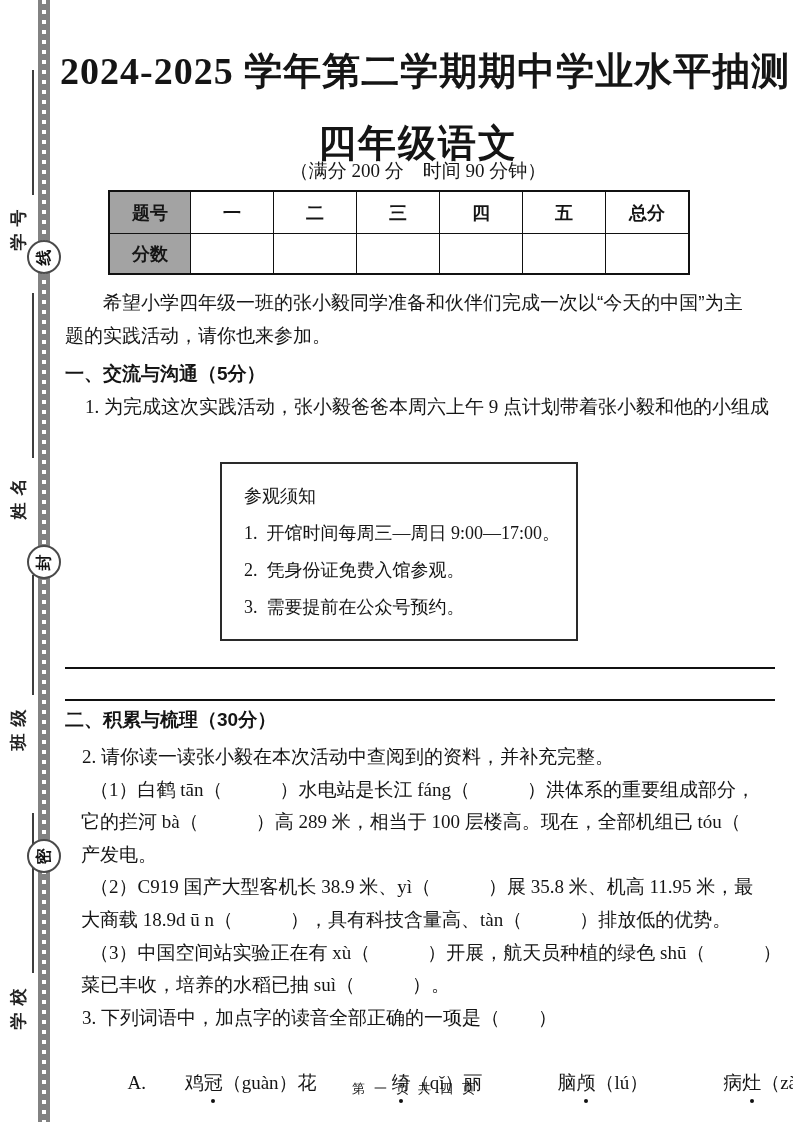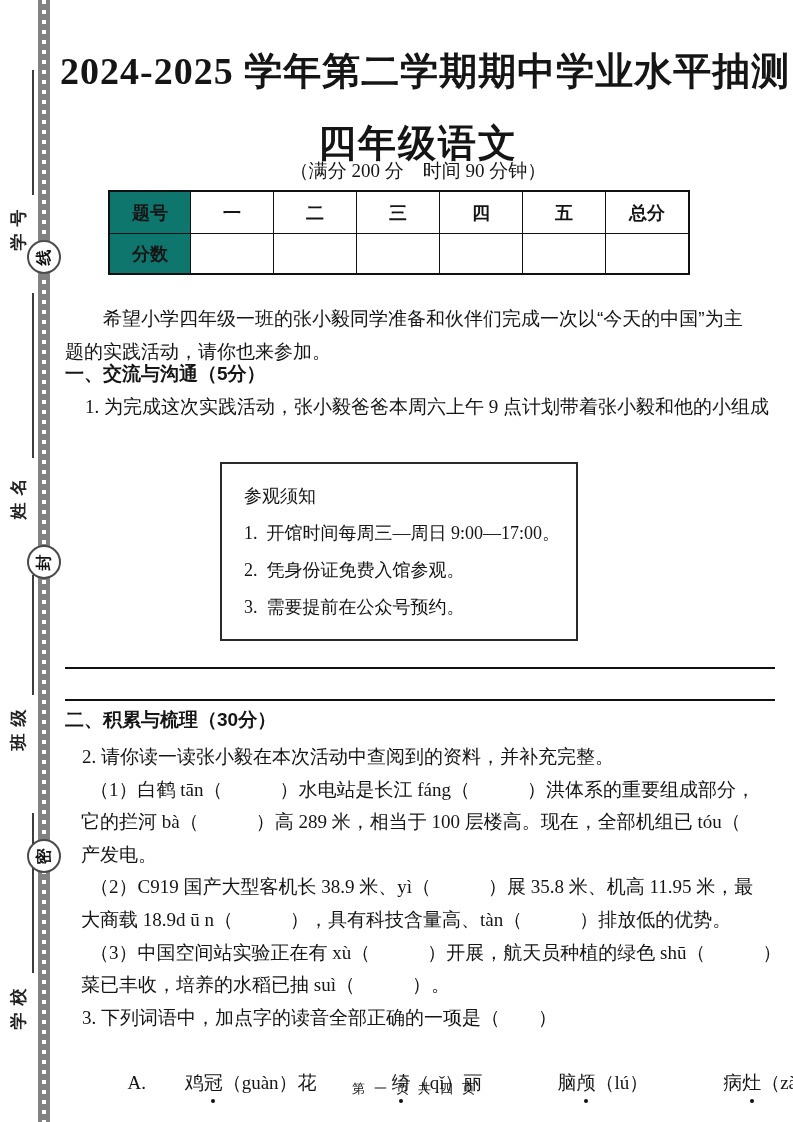--- a/index.html
+++ b/index.html
@@ -40,29 +40,29 @@
          font:700 38px "Liberation Serif", serif;letter-spacing:1px;white-space:pre;}
   .subtitle{position:absolute;left:60px;width:716px;top:104px;text-align:center;
          font:700 38px "Liberation Serif", serif;letter-spacing:2px;white-space:pre;margin-top:14px;}
   .exam-info{position:absolute;left:60px;width:716px;top:158px;text-align:center;
          font:400 19px "Liberation Serif", serif;white-space:pre;}
   
   table.score{position:absolute;left:108px;top:190px;border-collapse:collapse;table-layout:fixed;}
   table.score td{border:1px solid #111;text-align:center;vertical-align:middle;
          font:700 18px "Liberation Sans", sans-serif;padding:0;}
   table.score{border:2px solid #111;}
-  td.hdr{background:#0f766e;width:80px;}
+  td.hdr{background:#a3a3a3;width:80px;}
   td.qcell{width:82px;}
   tr.r1 td{height:41px;}
   tr.r2 td{height:39px;font-family:Liberation Serif, serif;}
   
   .line{white-space:pre;}
   .intro{position:absolute;left:65px;top:286px;width:716px;
          font:400 19px "Liberation Sans", sans-serif;line-height:33px;}
-  .intro .ind{text-indent:38px;margin-top:16px;}
+  .intro .ind{text-indent:38px;}
   .sec-h{position:absolute;left:65px;font:700 19px "Liberation Sans", sans-serif;white-space:pre;}
   .h1{top:361px;} .h2{top:707px;}
   .q1{position:absolute;left:78px;top:391px;font:400 19px "Liberation Serif", serif;line-height:32.5px;}
   .q1 .first{padding-left:7px;font-family:Liberation Serif, serif;}
   .notice-box{
     position:absolute;left:220px;top:462px;width:332px;height:145px;
     border:2px solid #2a2a2a;padding:14px 0 16px 22px;
     font:400 18px "Liberation Serif", serif;line-height:37px;
   }
   .ans-line{position:absolute;left:65px;width:710px;height:0;border-top:2px solid #111;}

